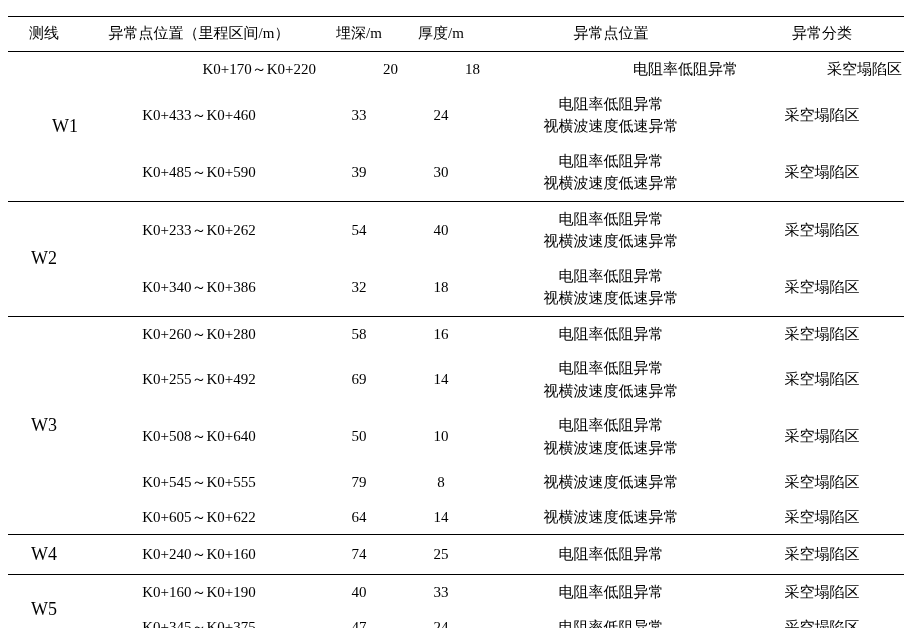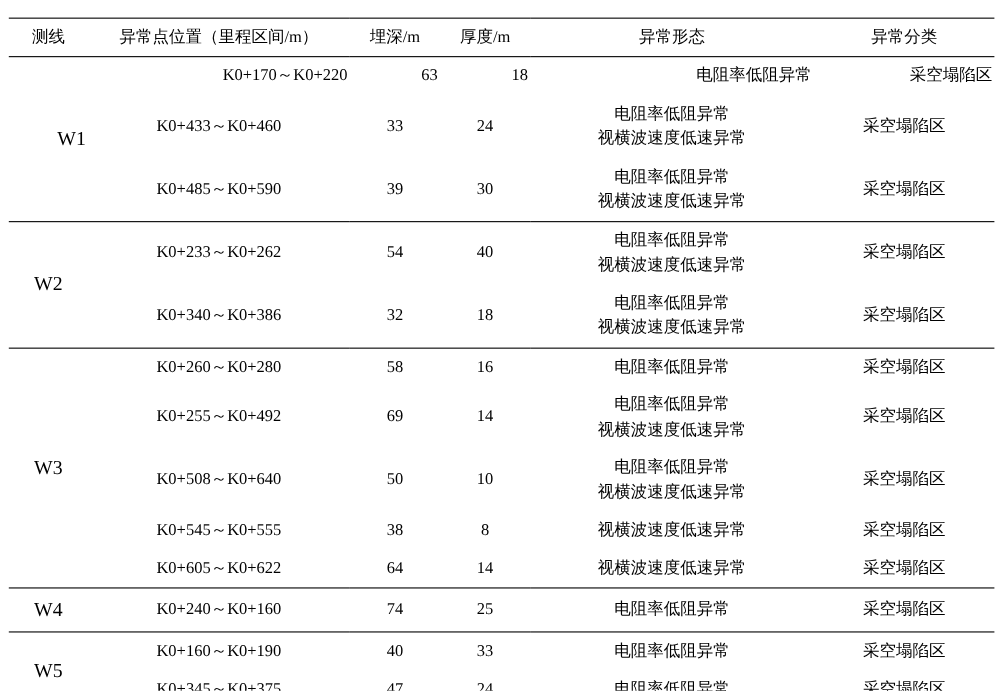--- a/index.html
+++ b/index.html
@@ -77,29 +77,29 @@
       <col class="c-thick">
       <col class="c-form">
       <col class="c-class">
     </colgroup>
     <thead>
       <tr>
         <th>测线</th>
         <th>异常点位置（里程区间/m）</th>
         <th>埋深/m</th>
         <th>厚度/m</th>
-        <th>异常形态</th>
+        <th>异常点位置</th>
         <th>异常分类</th>
       </tr>
     </thead>
     <tbody id="table-body">
         <tr class="group-start">
           <td class="line-cell" rowspan="3">W1</td>
           <td>K0+170～K0+220</td>
-          <td>63</td>
+          <td>20</td>
           <td>18</td>
           <td>
             <div class="form-lines">
               <span>电阻率低阻异常</span>
             </div>
           </td>
           <td>采空塌陷区</td>
         </tr>
         <tr>
           <td>K0+433～K0+460</td>
@@ -181,21 +181,21 @@
           <td>
             <div class="form-lines">
               <span>电阻率低阻异常</span>
               <span>视横波速度低速异常</span>
             </div>
           </td>
           <td>采空塌陷区</td>
         </tr>
         <tr>
           <td>K0+545～K0+555</td>
-          <td>38</td>
+          <td>79</td>
           <td>8</td>
           <td>
             <div class="form-lines">
               <span>视横波速度低速异常</span>
             </div>
           </td>
           <td>采空塌陷区</td>
         </tr>
         <tr>
           <td>K0+605～K0+622</td>

